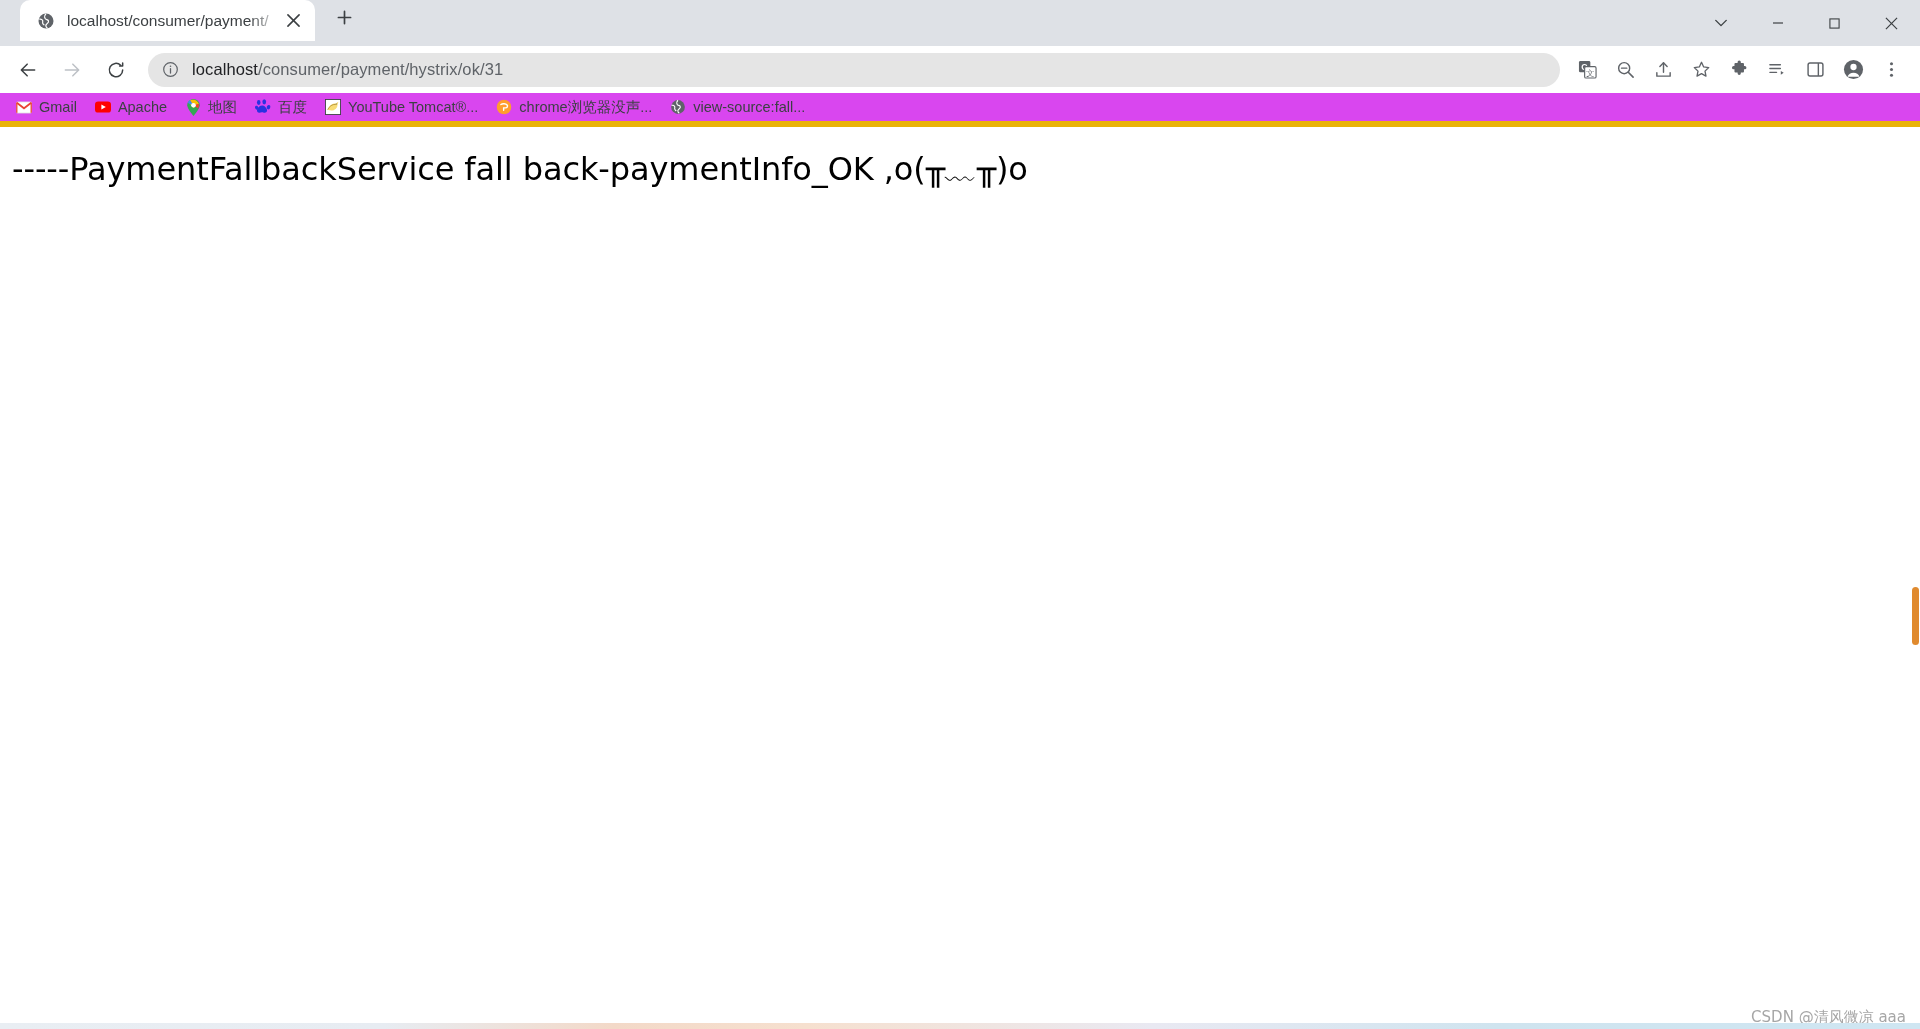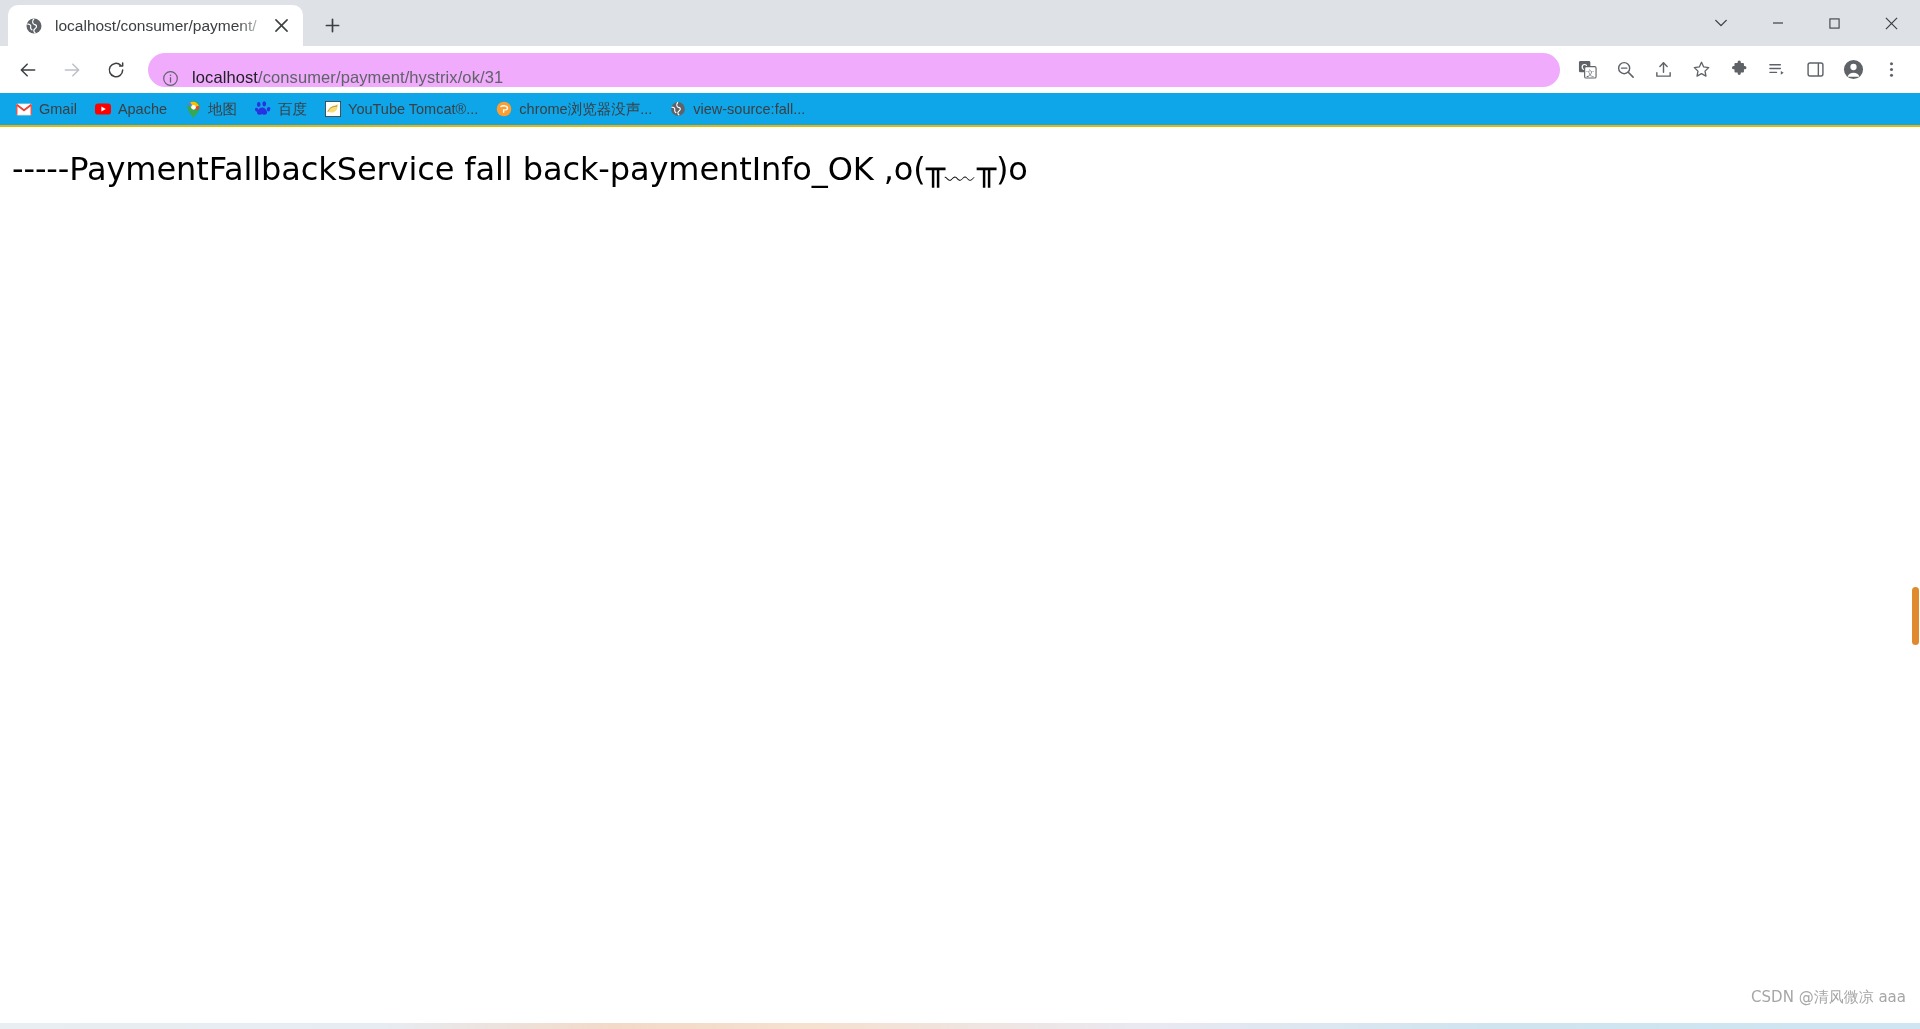--- a/index.html
+++ b/index.html
@@ -12,22 +12,22 @@
   }
 
   
   .browser { width: 1920px; height: 1029px; position: relative; background:#ffffff; }
 
   
   .tabstrip {
     height: 46px;
     background: #dee1e6;
     display: flex;
-    align-items: flex-end;
-    padding-left: 8px;
+    align-items: flex-start;
+    padding-left: 20px;
     position: relative;
   }
   .tab {
     height: 41px;
     width: 295px;
     background: #ffffff;
     border-radius: 10px 10px 0 0;
     display: flex;
     align-items: center;
     padding: 0 10px 0 16px;
@@ -83,24 +83,24 @@
   .nav-btn {
     width: 34px; height: 34px;
     margin: 0 5px;
     display: flex; align-items: center; justify-content: center;
     border-radius: 50%;
     flex: 0 0 34px;
   }
   .omnibox {
     flex: 1 1 auto;
     height: 34px;
-    background: #f0abfc;
+    background: #e5e5e5;
     border-radius: 17px;
     display: flex;
-    align-items: flex-end;
+    align-items: center;
     padding: 0 14px;
     margin: 0 8px 0 10px;
     min-width: 0;
   }
   .omnibox .info-icon { flex: 0 0 18px; margin-right: 12px; display:flex; align-items:center; }
   .url-text {
     font-size: 16.5px;
     color: #5f6368;
     white-space: nowrap;
     overflow: hidden;
@@ -111,25 +111,25 @@
     width: 32px; height: 32px;
     margin: 0 3px;
     display: flex; align-items: center; justify-content: center;
     border-radius: 50%;
     flex: 0 0 32px;
   }
 
   
   .bookmarks {
     height: 34px;
-    background: #0ea5e9;
+    background: #d946ef;
     display: flex;
     align-items: center;
     padding: 0 10px 0 8px;
-    border-bottom: 2px solid #eab308;
+    border-bottom: 6px solid #eab308;
   }
   .bm {
     display: flex;
     align-items: center;
     height: 26px;
     padding: 0 8px;
     border-radius: 4px;
     margin-right: 2px;
     white-space: nowrap;
   }
@@ -176,21 +176,21 @@
     width: 7px;
     height: 58px;
     background: #e08a2e;
     border-radius: 4px;
   }
 
   
   .watermark {
     position: absolute;
     right: 14px;
-    bottom: 22px;
+    bottom: 2px;
     font-size: 15px;
     color: #a6a6a6;
     font-family: "DejaVu Sans", sans-serif;
     white-space: nowrap;
   }
 
   
   .bottom-strip {
     position: absolute;
     left: 0; bottom: 0;

